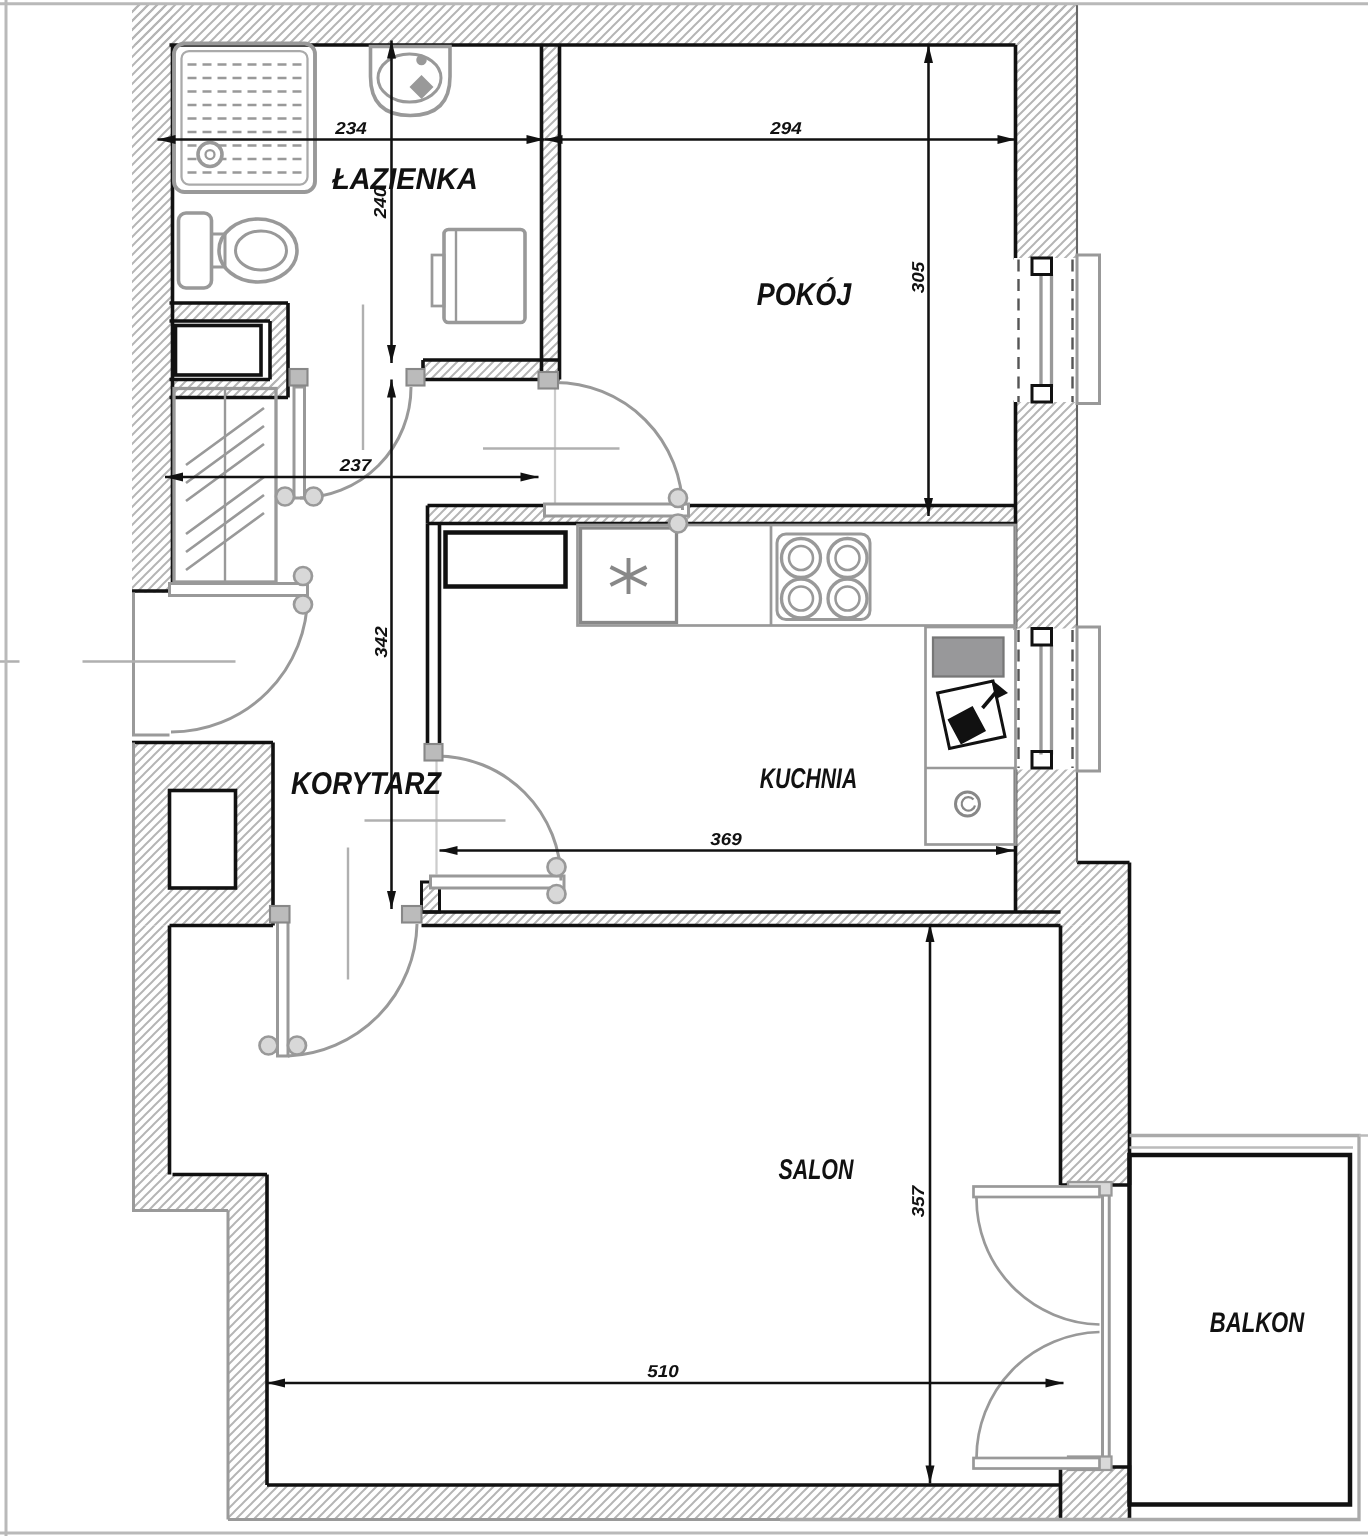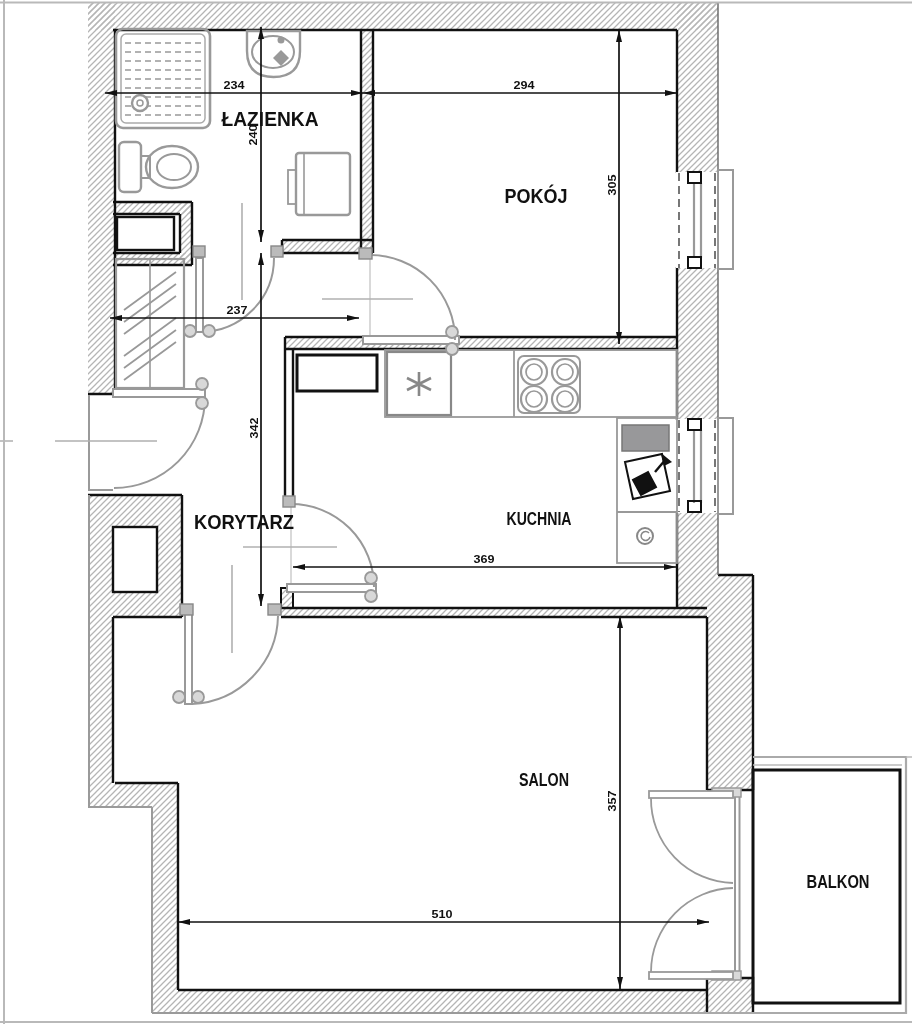--- a/index.html
+++ b/index.html
@@ -1,16 +1,16 @@
 <!DOCTYPE html>
 <html><head>
 <meta charset="utf-8">
 <style>
   html,body{margin:0;padding:0;background:#fff;}
-  #plan{width:912px;height:1024px;position:relative;}
+  #plan{width:912px;height:1024px;position:relative;font-style:italic;}
   svg{display:block;}
   text{font-family:"Liberation Sans",sans-serif;font-weight:bold;fill:#111;}
 </style>
 </head>
 <body>
 
 <div id="plan">
 <svg width="912" height="1024" viewBox="0 0 912 1024" xmlns="http://www.w3.org/2000/svg">
   <defs>
     <pattern id="h" width="6" height="6" patternUnits="userSpaceOnUse">

